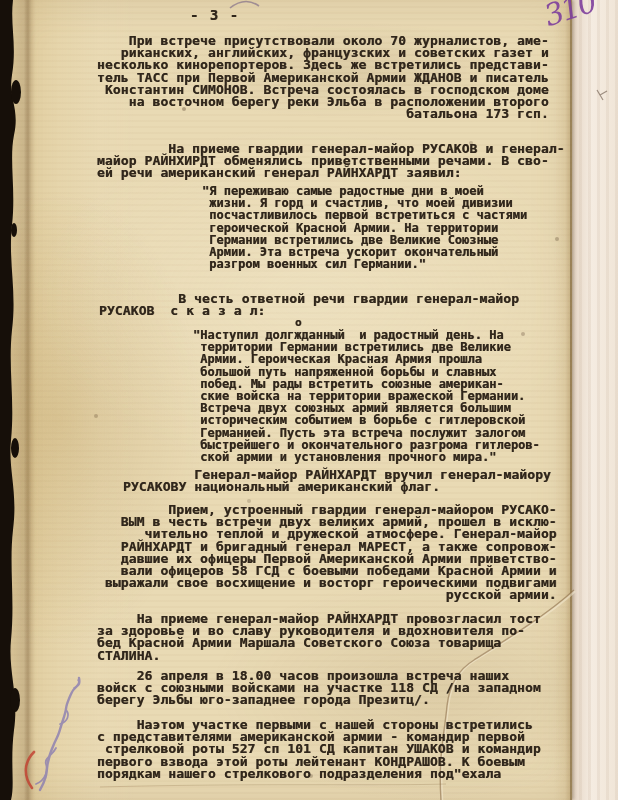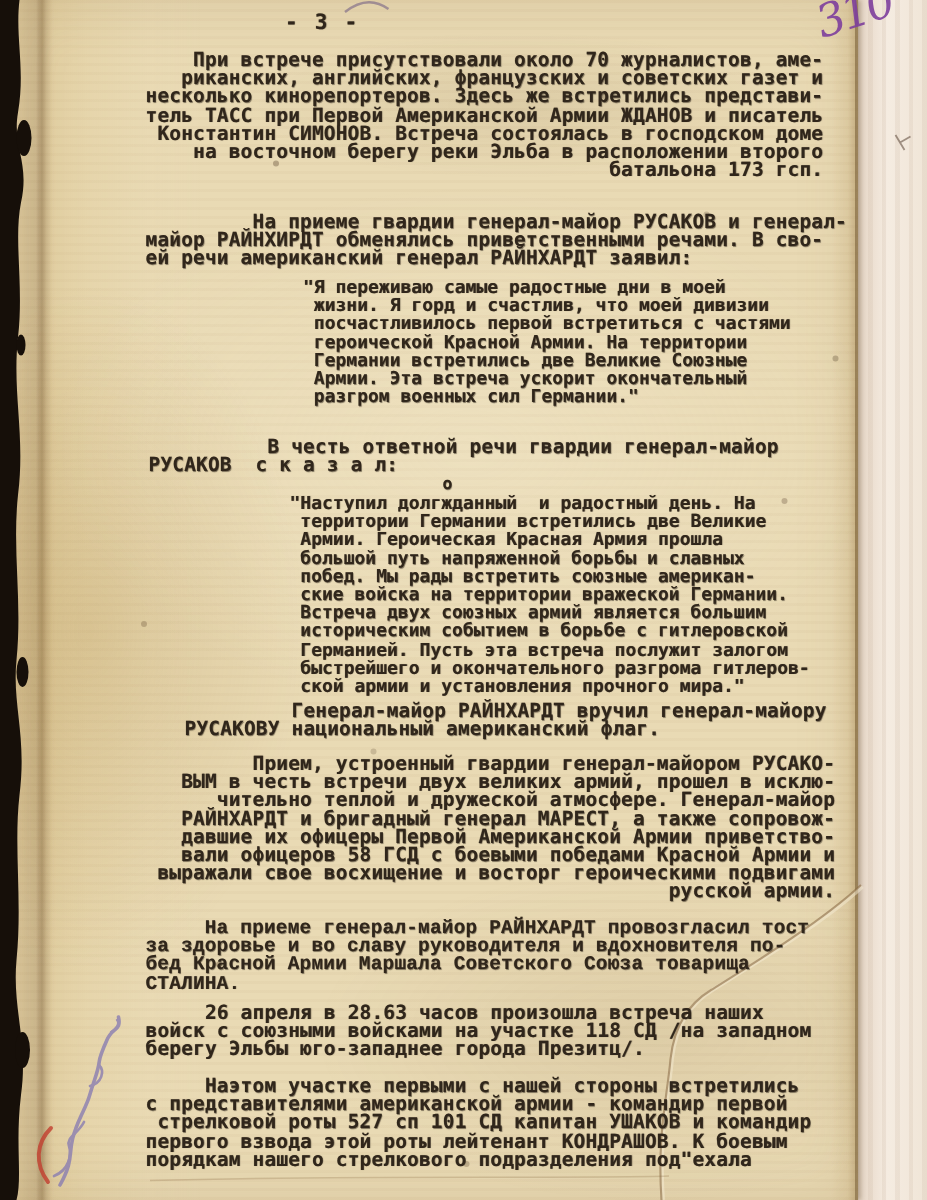--- a/index.html
+++ b/index.html
@@ -37,21 +37,21 @@
   .quote{font-size:12px;letter-spacing:0;}
   .header{left:190px;top:9px;font-size:14px;letter-spacing:1.5px;}
   .p1{left:97px;top:35px;text-align:right;}
   .p2{left:97px;top:143px;}
   .q1{left:202px;top:185px;}
   .p3{left:99px;top:293px;}
   .corr{left:295px;top:317px;font-size:11px;}
   .q2{left:193px;top:329px;}
   .p4{left:97px;top:469px;margin-left:26px;}
   .p5{left:97px;top:504px;text-align:right;}
-  .p6{left:97px;top:613px;font-family:Liberation Mono, monospace;}
+  .p6{left:97px;top:613px;}
   .p7{left:97px;top:670px;}
   .p8{left:97px;top:719px;}
   .hw{position:absolute;left:544px;top:-9px;font-family:"DejaVu Serif",serif;font-style:italic;
       font-size:30px;color:#7e3f9d;transform:rotate(-18deg);letter-spacing:-2px;opacity:.9;}
 </style>
 </head>
 <body>
 
 <div class="scene">
   <div class="bg-right"></div>
@@ -129,21 +129,21 @@
 чительно теплой и дружеской атмосфере. Генерал-майор
 РАЙНХАРДТ и бригадный генерал МАРЕСТ, а также сопровож-
 давшие их офицеры Первой Американской Армии приветство-
 вали офицеров 58 ГСД с боевыми победами Красной Армии и
 выражали свое восхищение и восторг героическими подвигами
 русской армии.</div>
   <div class="tw p6">     На приеме генерал-майор РАЙНХАРДТ провозгласил тост
 за здоровье и во славу руководителя и вдохновителя по-
 бед Красной Армии Маршала Советского Союза товарища
 СТАЛИНА.</div>
-  <div class="tw p7">     26 апреля в 28.63 часов произошла встреча наших
+  <div class="tw p7">     26 апреля в 18.00 часов произошла встреча наших
 войск с союзными войсками на участке 118 СД /на западном
 берегу Эльбы юго-западнее города Презитц/.</div>
   <div class="tw p8">     Наэтом участке первыми с нашей стороны встретились
 с представителями американской армии - командир первой
  стрелковой роты 527 сп 101 СД капитан УШАКОВ и командир
 первого взвода этой роты лейтенант КОНДРАШОВ. К боевым
 порядкам нашего стрелкового подразделения под"ехала</div>
 </div>
 
 </body></html>

